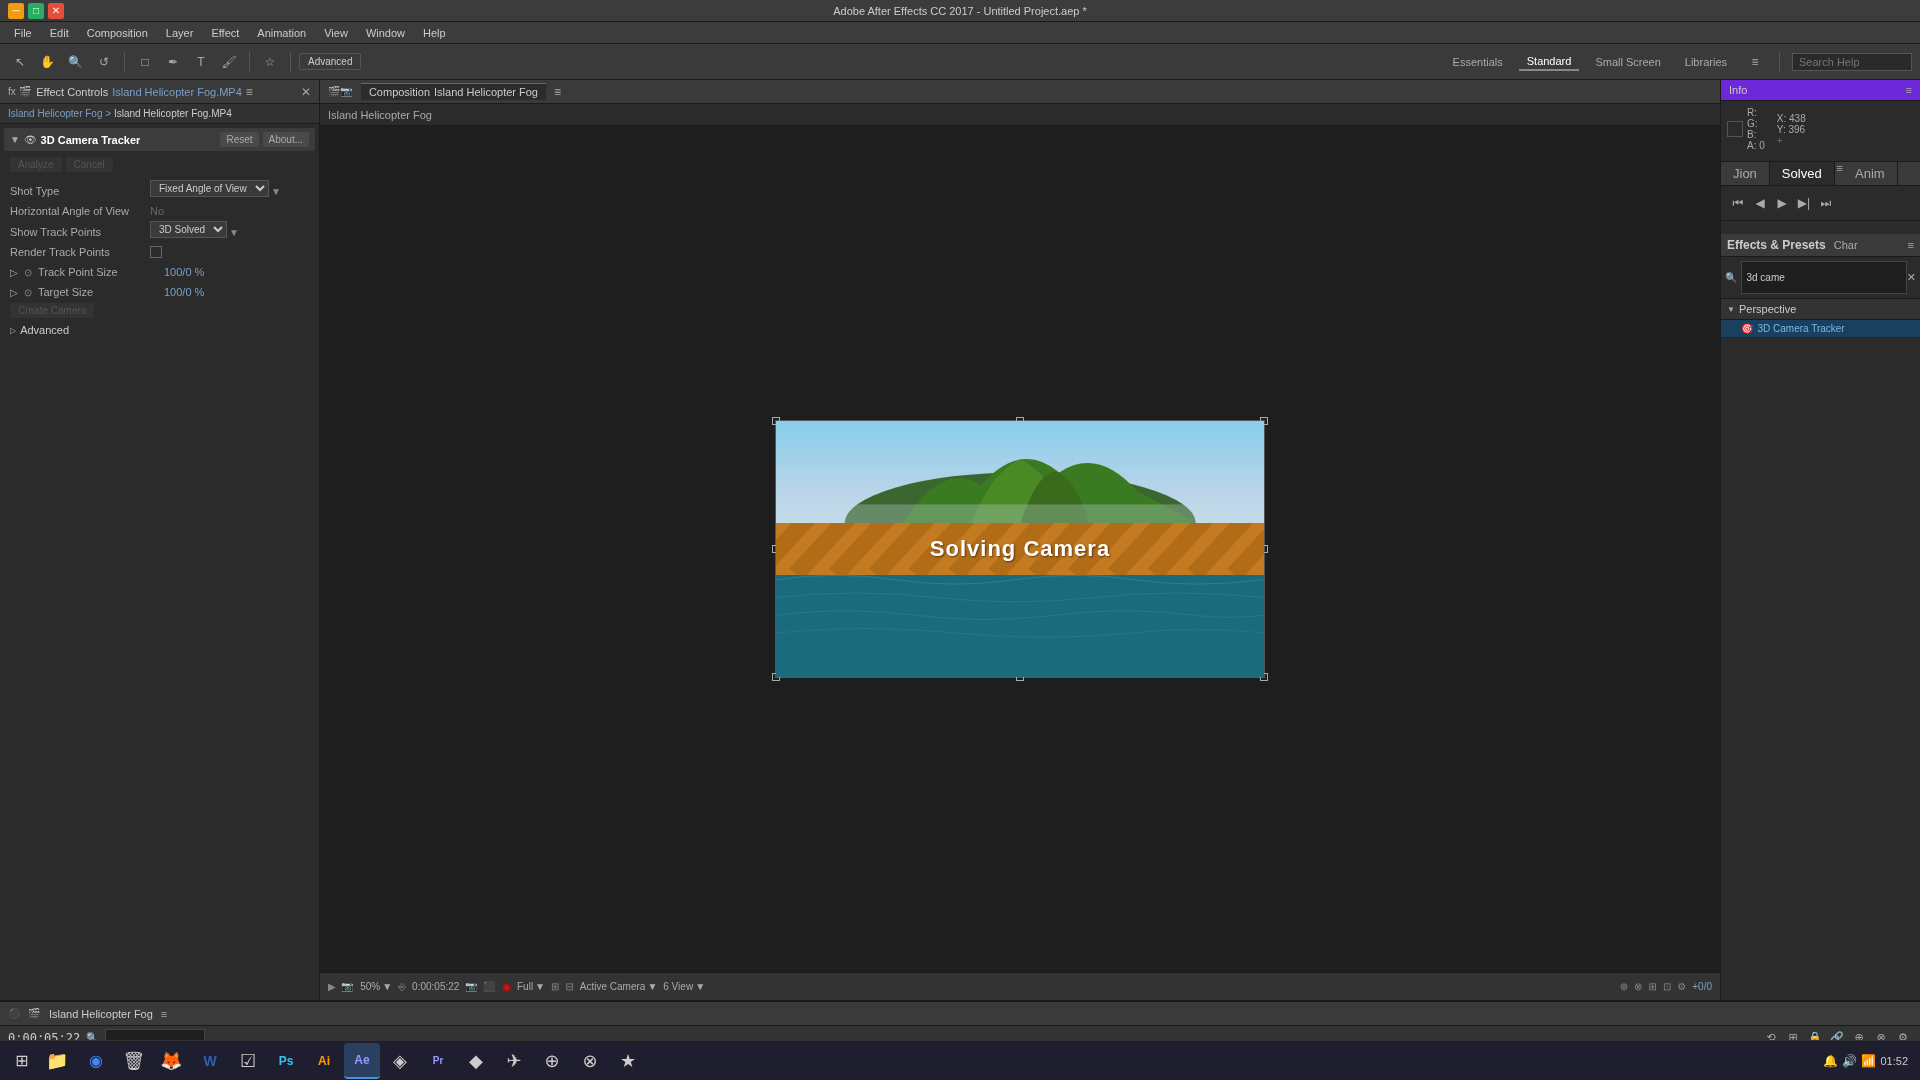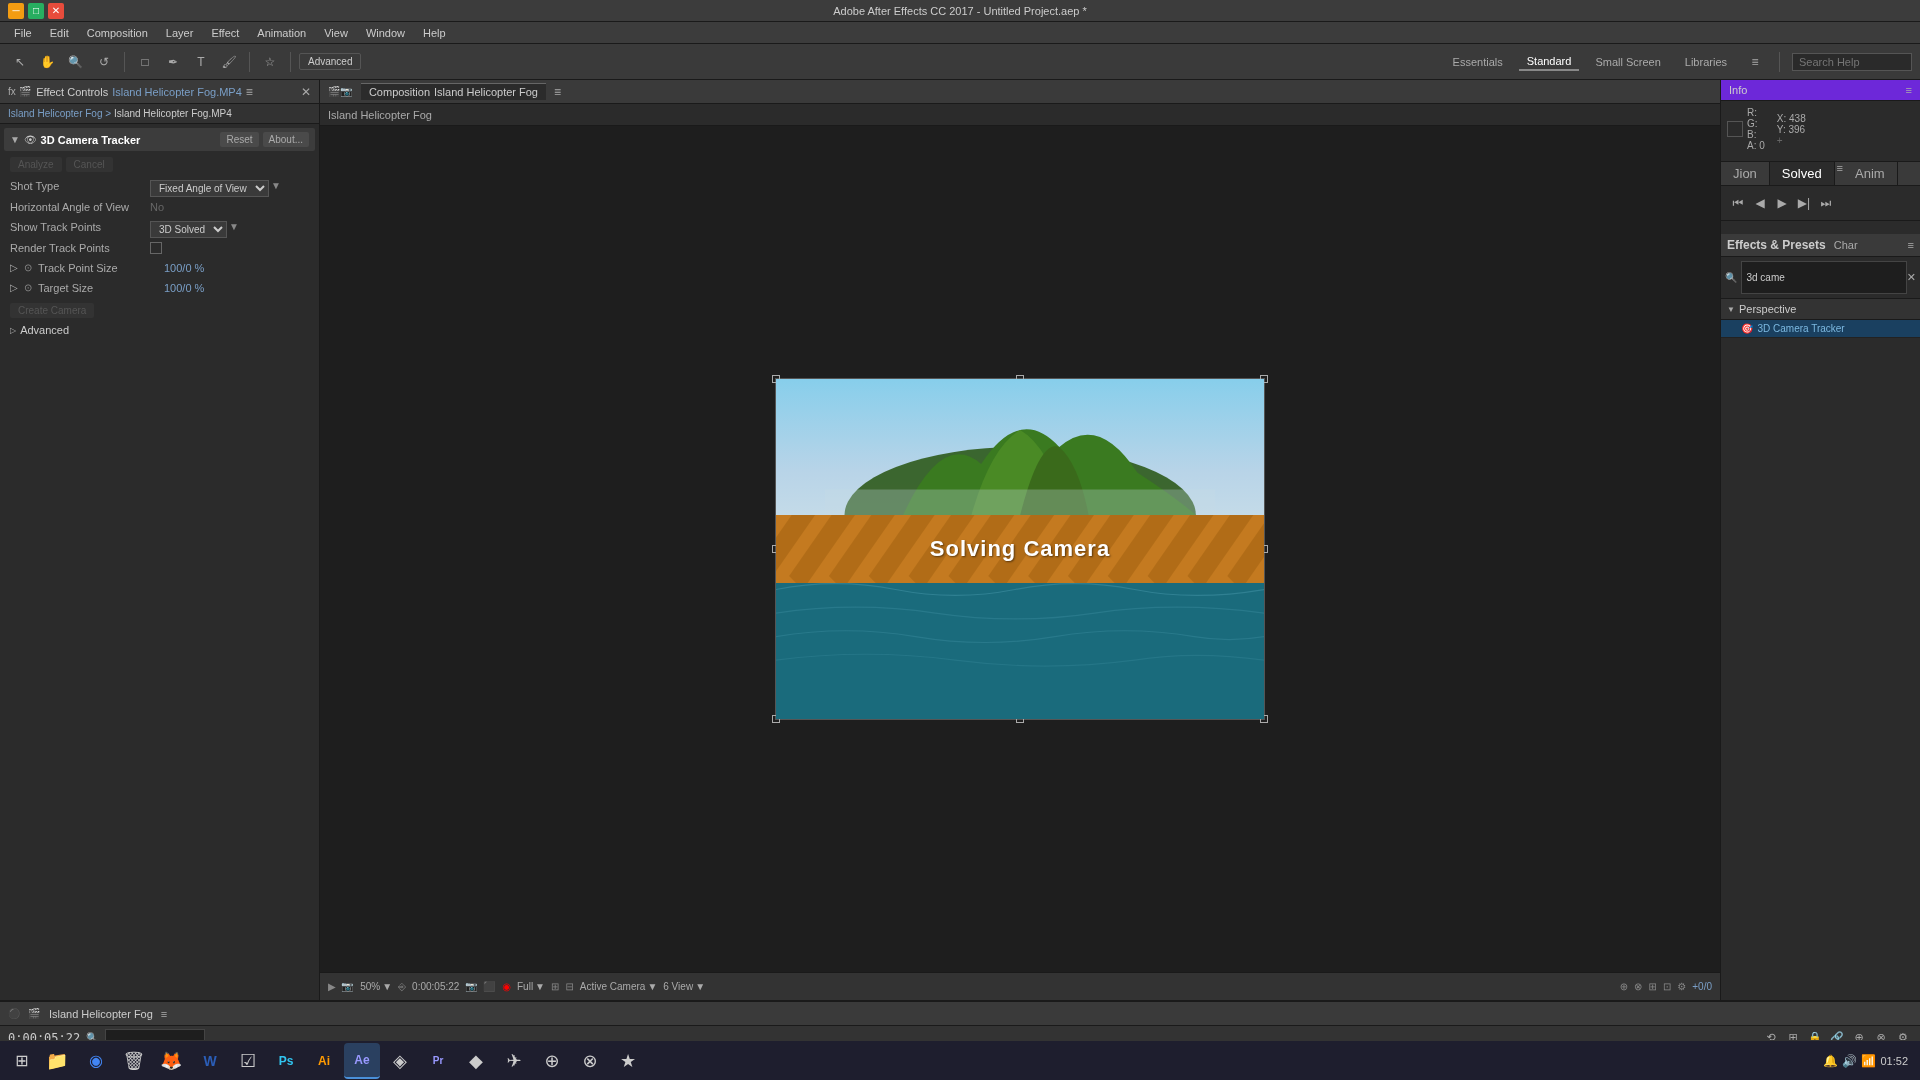--- a/index.html
+++ b/index.html
@@ -60,21 +60,21 @@
     .breadcrumb span:last-child { color: #ccc; }
 
     #effect-controls-content { padding: 4px; flex: 1; overflow-y: auto; }
     .effect-header-row {
       display: flex; align-items: center; padding: 4px 6px; background: #3c3c3c;
       border-radius: 2px; margin-bottom: 4px; gap: 4px;
     }
     .effect-btn { font-size: 10px; color: #aaa; cursor: pointer; padding: 2px 6px; background: #4a4a4a; border-radius: 2px; }
 
     .control-row {
-      display: flex; align-items: flex-start; padding: 2px 6px; min-height: 20px;
+      display: flex; align-items: flex-end; padding: 2px 6px; min-height: 20px;
     }
     .control-label { font-size: 11px; color: #aaa; width: 140px; flex-shrink: 0; }
     .control-value { font-size: 11px; color: #7a9fc7; cursor: pointer; }
     .control-checkbox { width: 12px; height: 12px; border: 1px solid #666; background: #2b2b2b; display: inline-block; }
     .control-dropdown { background: #3a3a3a; border: 1px solid #555; color: #ccc; font-size: 10px; padding: 1px 4px; }
     .section-header { padding: 4px 6px; font-size: 11px; color: #ccc; cursor: pointer; display: flex; align-items: center; gap: 4px; }
     .triangle { font-size: 8px; color: #aaa; }
     .grayed { color: #666; }
 
     
@@ -86,21 +86,21 @@
       padding: 0 8px; border-bottom: 1px solid #1a1a1a; gap: 4px;
     }
     .comp-tab { padding: 2px 8px; font-size: 11px; color: #aaa; cursor: pointer; display: flex; align-items: center; gap: 4px; }
     .comp-tab.active { background: #2b2b2b; color: #ccc; border-top: 1px solid #666; }
 
     #comp-viewer { flex: 1; background: #1e1e1e; display: flex; align-items: center; justify-content: center; position: relative; }
 
     
     #comp-canvas {
       position: relative; border: 1px solid #555;
-      width: 490px; height: 342px;
+      width: 490px; height: 258px;
       background: #a21caf;
     }
     .comp-handle {
       position: absolute; width: 8px; height: 8px; background: transparent;
       border: 1px solid #aaa; cursor: pointer;
     }
     .comp-handle.tl { top: -4px; left: -4px; }
     .comp-handle.tc { top: -4px; left: 50%; transform: translateX(-50%); }
     .comp-handle.tr { top: -4px; right: -4px; }
     .comp-handle.ml { top: 50%; left: -4px; transform: translateY(-50%); }

